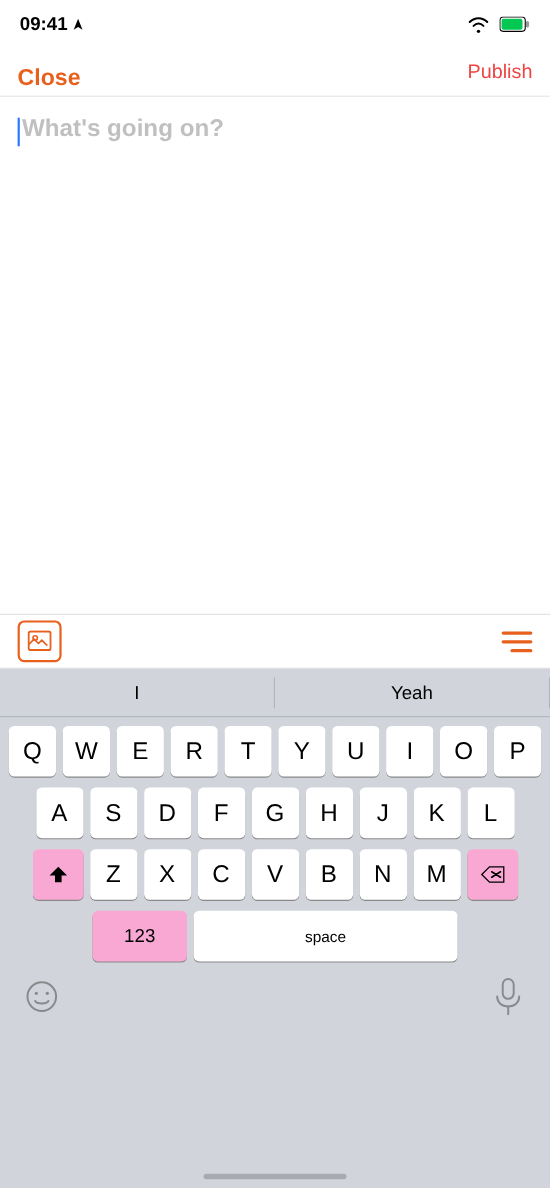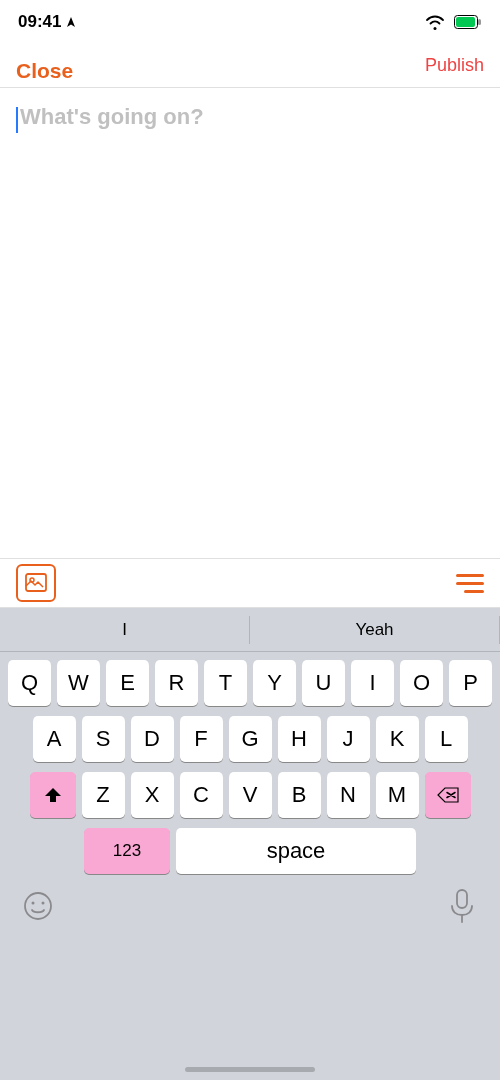--- a/index.html
+++ b/index.html
@@ -178,21 +178,21 @@
       height: 46px;
     }
     .key-letter { width: 43px; }
     .key-dark {
       background: #f9a8d4;
       color: #000;
     }
     .key-shift { width: 46px; font-size: 20px; }
     .key-backspace { width: 46px; font-size: 18px; }
     .key-123 { width: 86px; font-size: 17px; }
-    .key-space { flex: 1; max-width: 240px; font-size: 22px; }
+    .key-space { flex: 1; max-width: 240px; font-size: 14px; }
     .key-return { width: 105px; font-size: 17px; }
 
     
     .bottom-row {
       display: flex;
       align-items: center;
       justify-content: space-between;
       padding: 6px 16px 4px 16px;
     }
     .bottom-icon {

